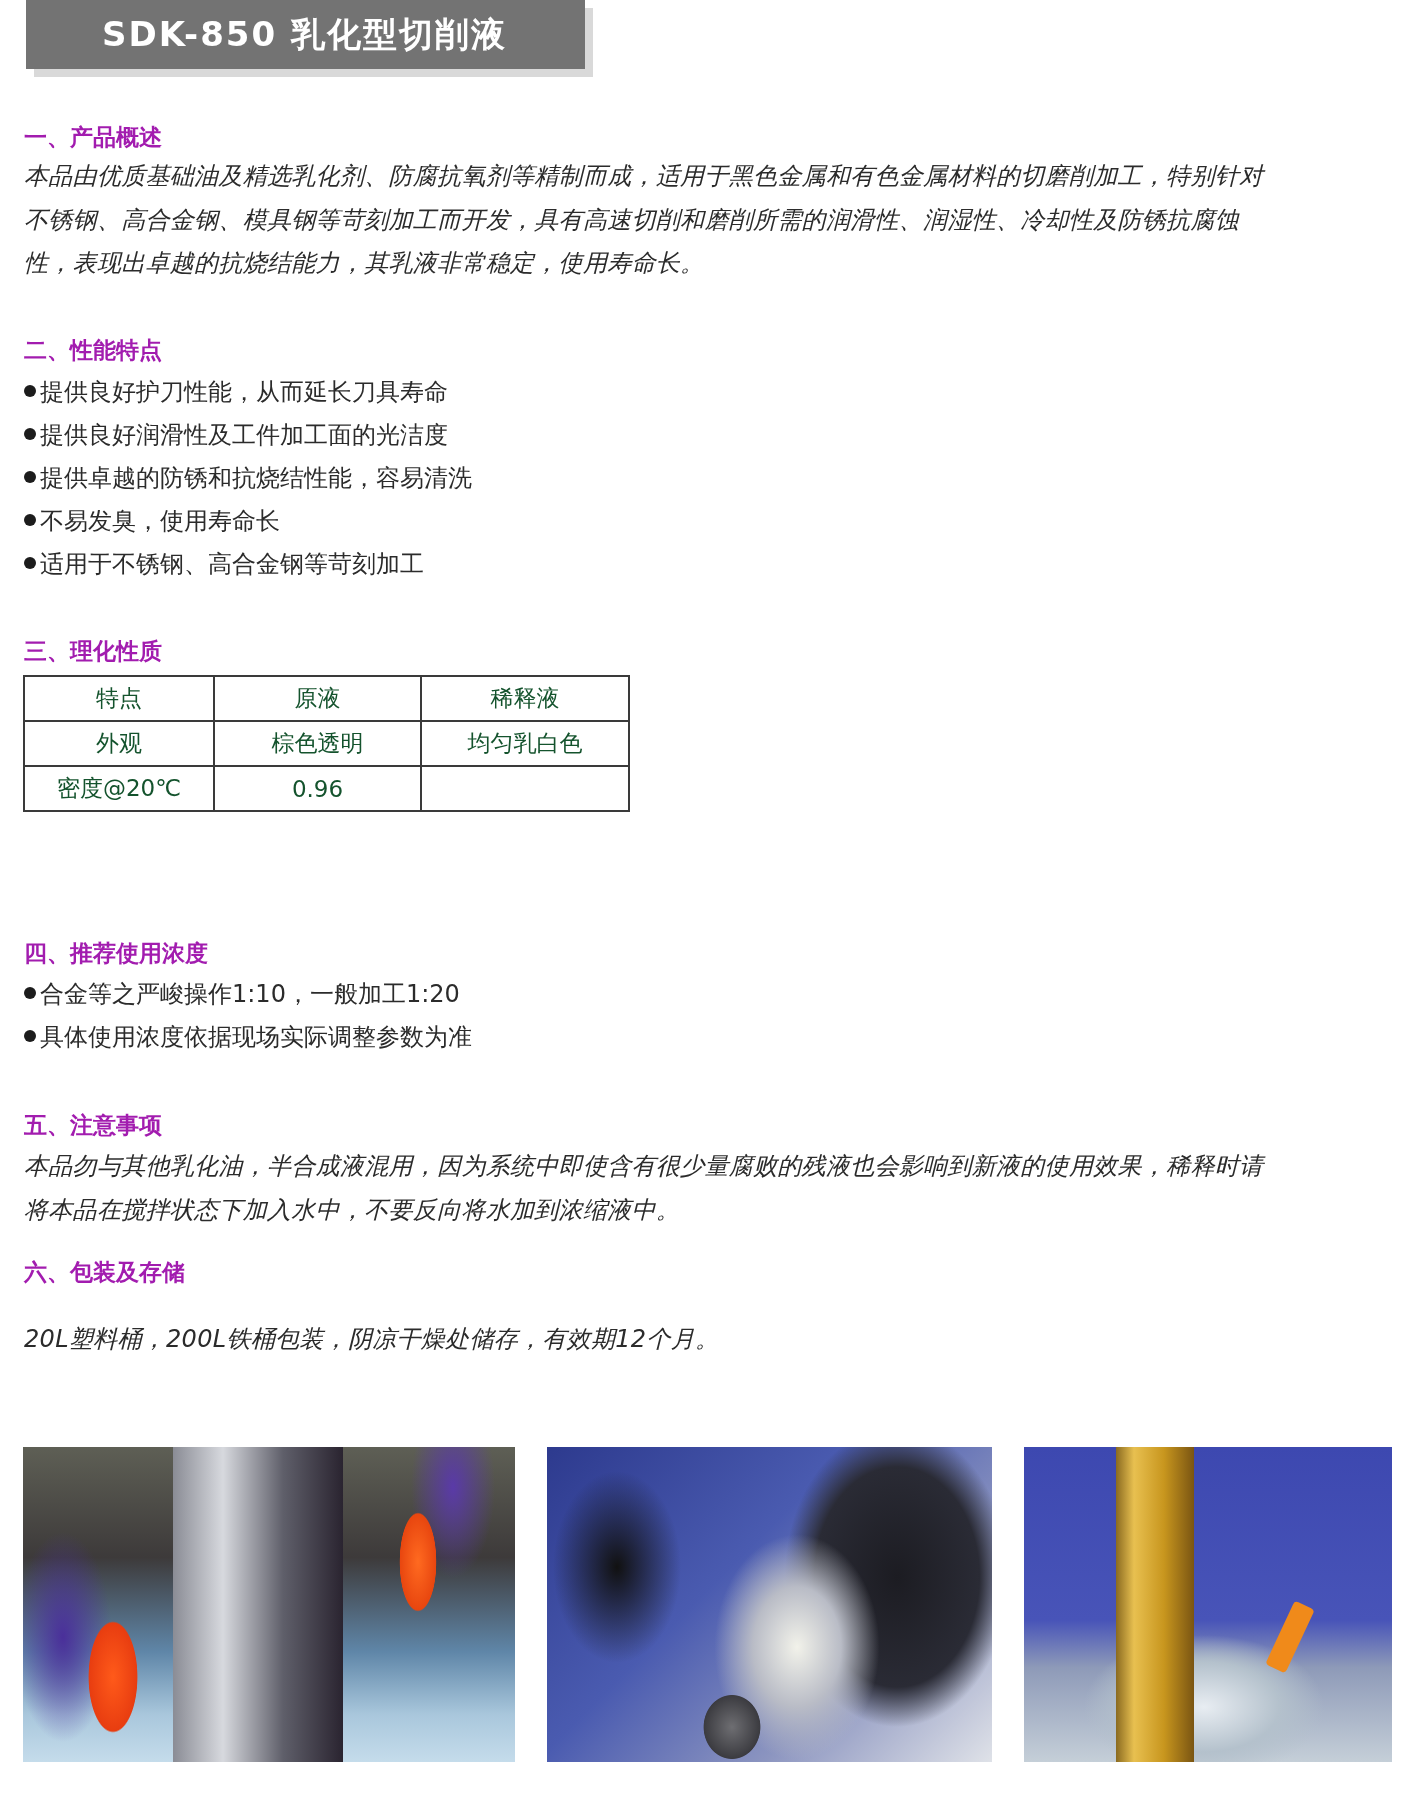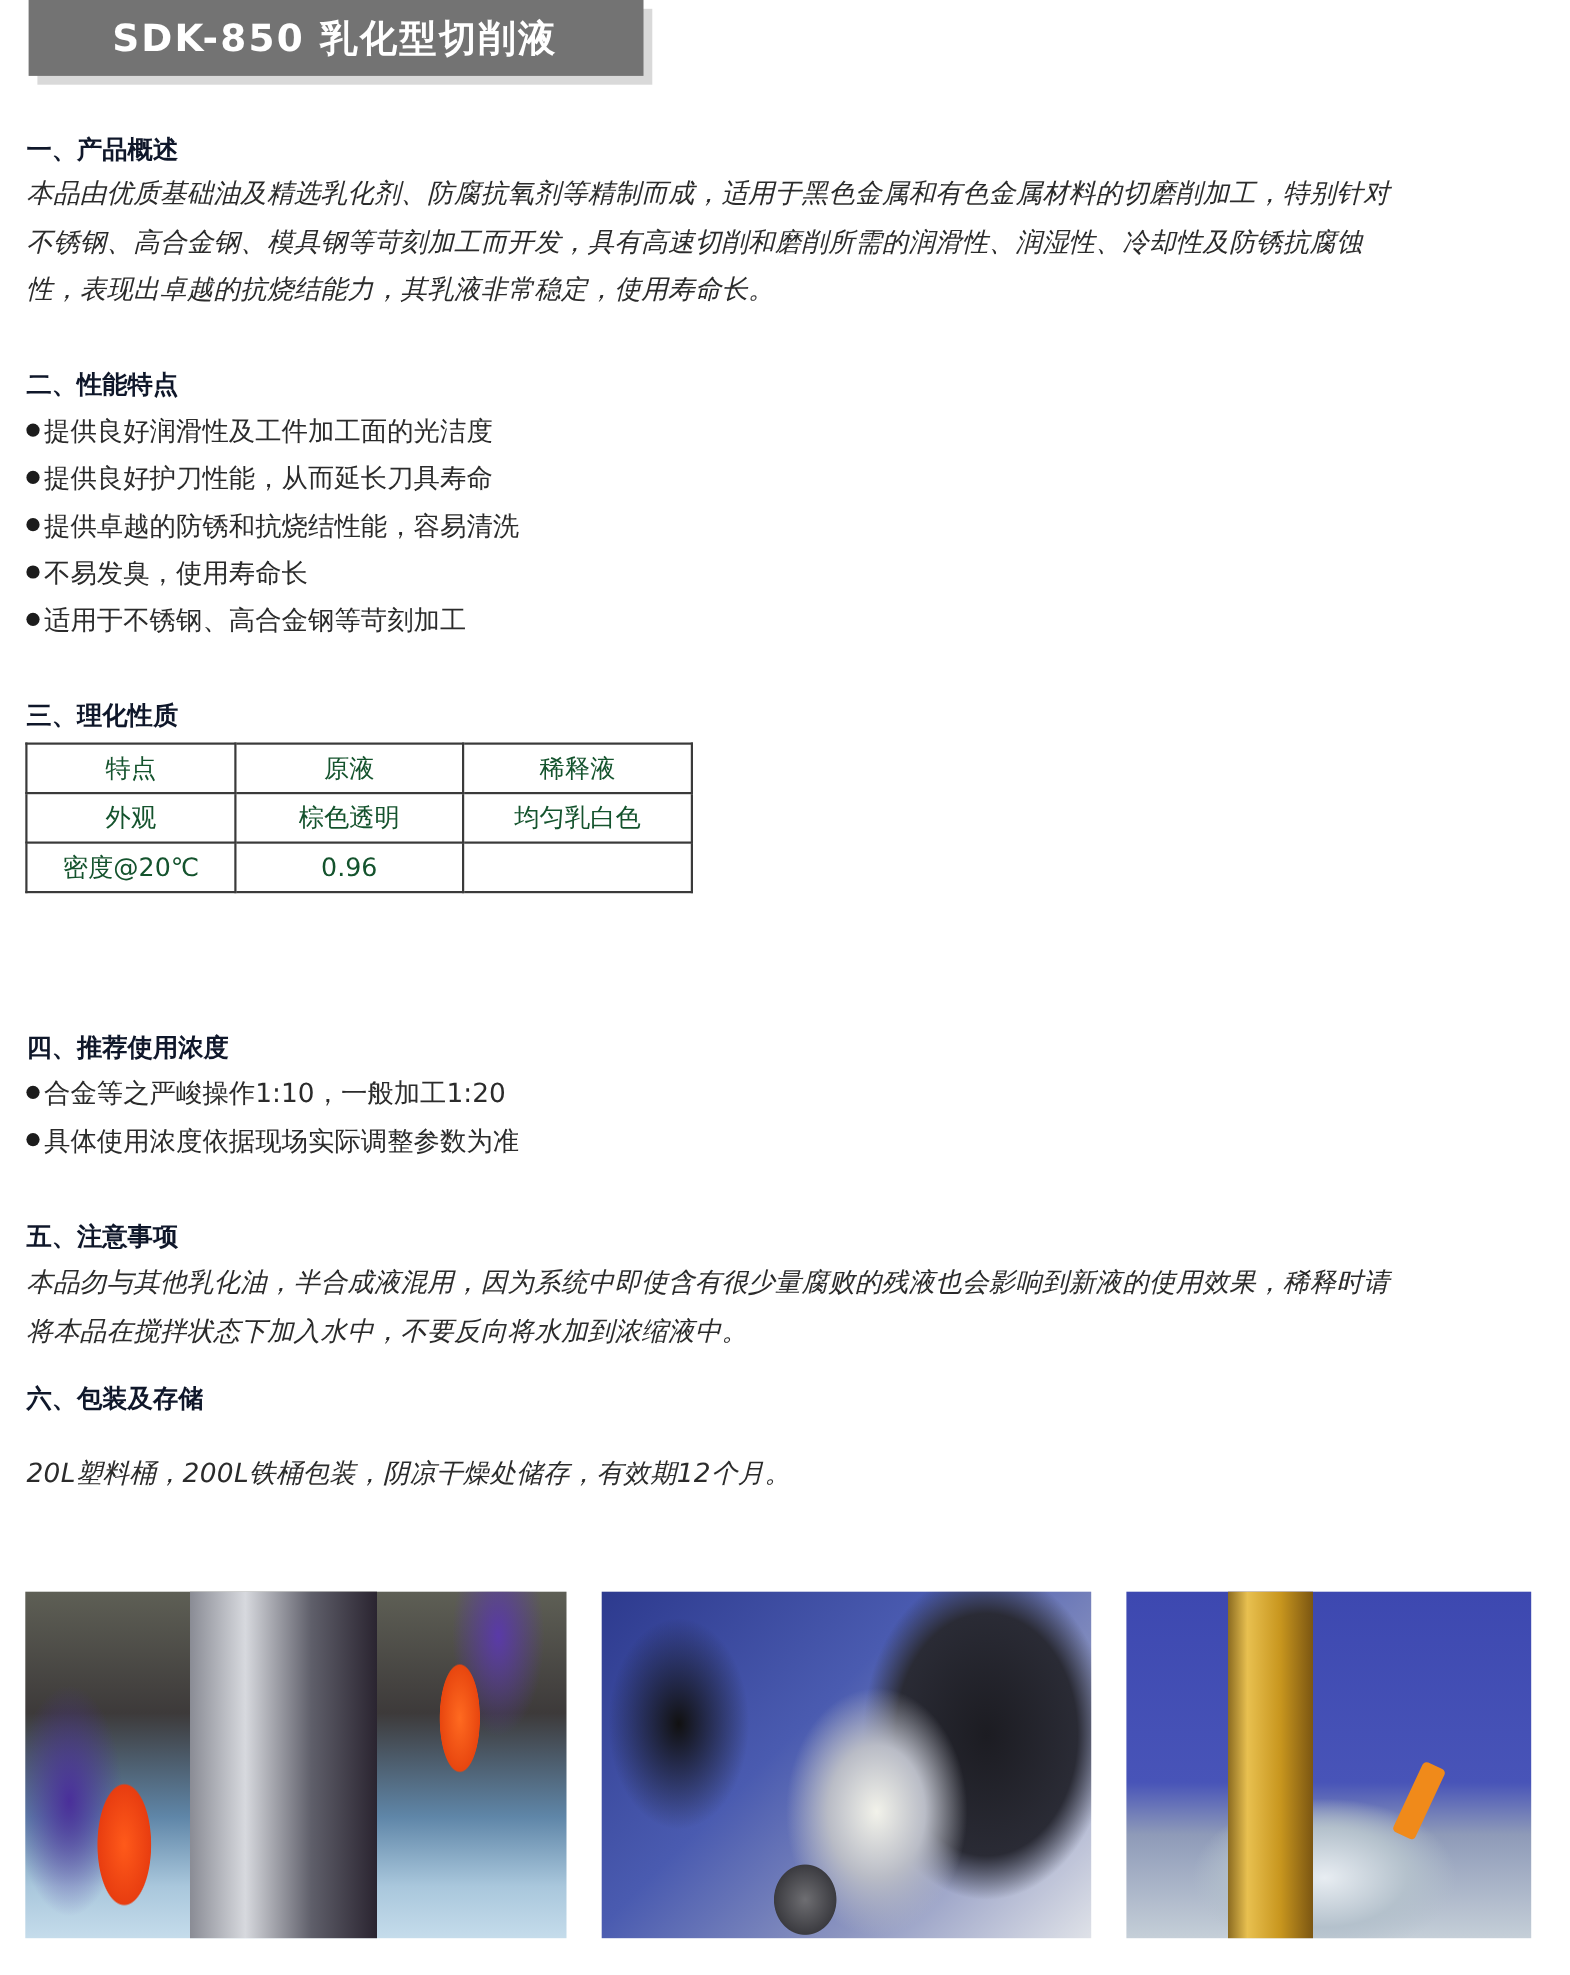--- a/index.html
+++ b/index.html
@@ -15,21 +15,21 @@
   .banner {
     position: absolute; left: 26px; top: 0; width: 559px; height: 69px;
     background: #737373;
     display: flex; align-items: center;
   }
   .banner-title {
     margin-left: 76px; color: #ffffff; font-weight: bold; font-size: 34px;
     letter-spacing: 2px; white-space: nowrap;
   }
   .heading {
-    position: absolute; left: 24px; color: #0f172a; font-weight: bold;
+    position: absolute; left: 24px; color: #a21caf; font-weight: bold;
     font-size: 23px; line-height: 30px; white-space: nowrap;
   }
   .para {
     position: absolute; left: 24px; width: 1380px; font-size: 24px;
     line-height: 43.5px; color: #2b2b2b; letter-spacing: 0.3px;
   }
   .para .line { display: block; white-space: nowrap; height: 43.5px; font-style: italic; }
   .bullets {
     position: absolute; left: 24px; font-size: 24px; line-height: 43px;
     color: #2b2b2b;
@@ -93,22 +93,22 @@
 
 <div class="heading" style="top:122px;">一、产品概述</div>
 <div class="para" style="top:155px;">
   <span class="line">本品由优质基础油及精选乳化剂、防腐抗氧剂等精制而成，适用于黑色金属和有色金属材料的切磨削加工，特别针对</span>
   <span class="line">不锈钢、高合金钢、模具钢等苛刻加工而开发，具有高速切削和磨削所需的润滑性、润湿性、冷却性及防锈抗腐蚀</span>
   <span class="line">性，表现出卓越的抗烧结能力，其乳液非常稳定，使用寿命长。</span>
 </div>
 
 <div class="heading" style="top:335px;">二、性能特点</div>
 <div class="bullets" style="top:371px;">
+  <span class="item"><span class="bullet-dot"></span><span>提供良好护刀性能，从而延长刀具寿命</span></span>
   <span class="item"><span class="bullet-dot"></span><span>提供良好润滑性及工件加工面的光洁度</span></span>
-  <span class="item"><span class="bullet-dot"></span><span>提供良好护刀性能，从而延长刀具寿命</span></span>
   <span class="item"><span class="bullet-dot"></span><span>提供卓越的防锈和抗烧结性能，容易清洗</span></span>
   <span class="item"><span class="bullet-dot"></span><span>不易发臭，使用寿命长</span></span>
   <span class="item"><span class="bullet-dot"></span><span>适用于不锈钢、高合金钢等苛刻加工</span></span>
 </div>
 
 <div class="heading" style="top:636px;">三、理化性质</div>
 <table class="props">
   <tbody>
       <tr>
     <td class="c0">特点</td>

